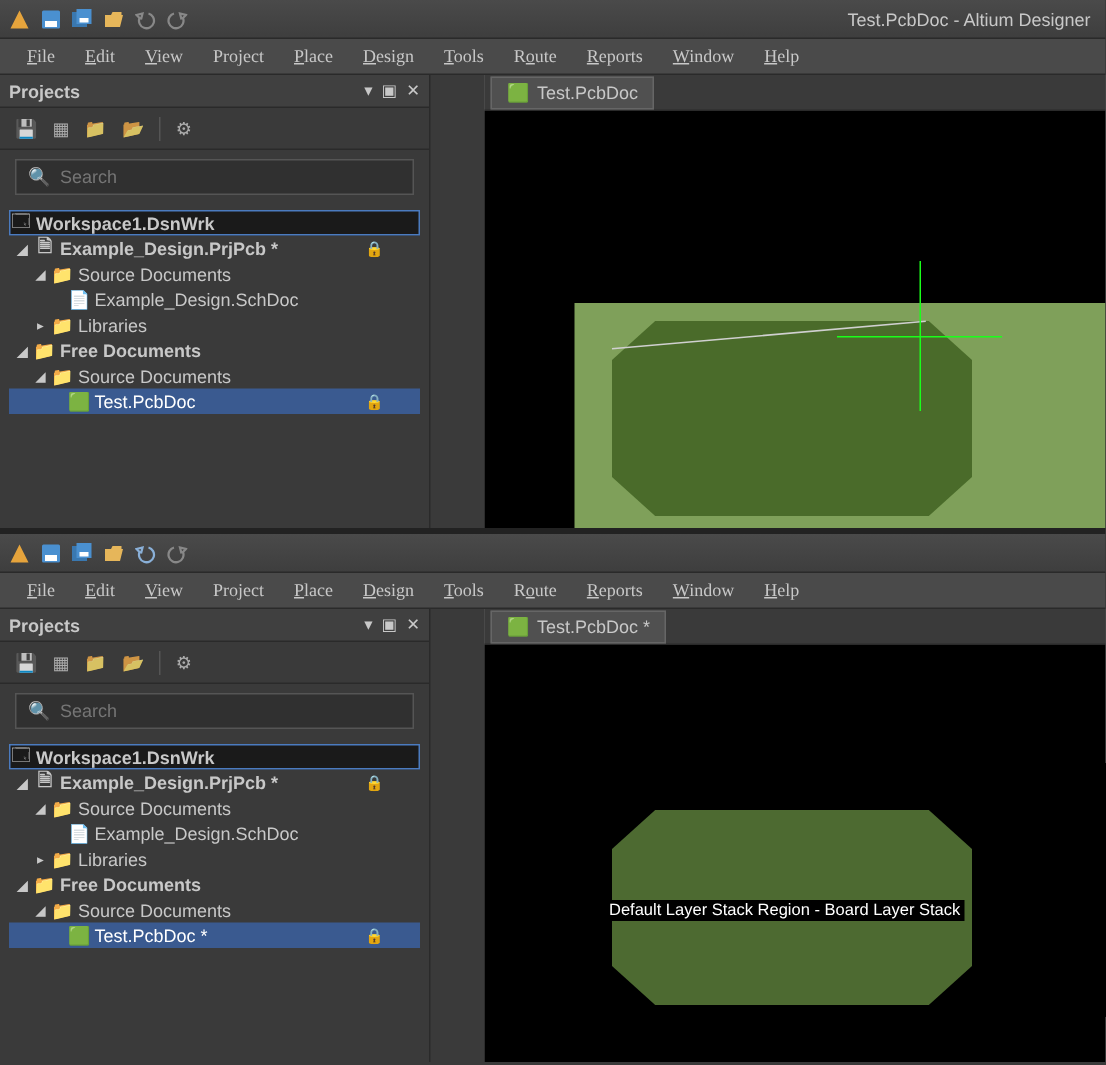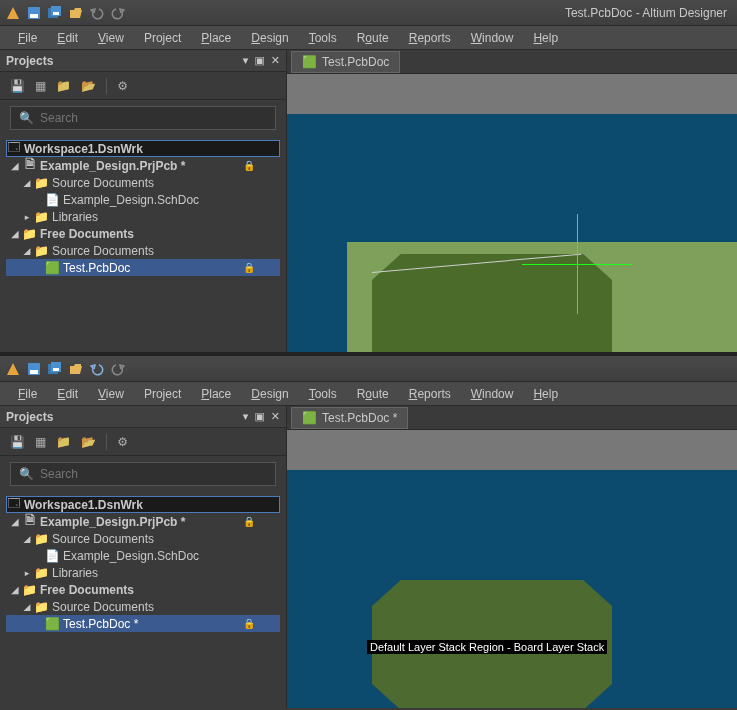--- a/index.html
+++ b/index.html
@@ -31,29 +31,31 @@
 }
 .title-text { color: #c8c8c8; font-size: 12px; padding-right: 6px; }
 .menubar {
   height: 24px;
   background: #4a4a4a;
   display: flex;
   align-items: center;
   gap: 0;
   padding: 0 8px;
   border-bottom: 1px solid #2a2a2a;
+  font-family: Liberation Serif, serif;
 }
 .menu-item {
   padding: 4px 10px;
   cursor: pointer;
 }
 .menu-item .ul { text-decoration: underline; }
 .workspace {
   display: flex;
   height: 302px;
+  gap: 36px;
 }
 .panel {
   width: 287px;
   background: #3a3a3a;
   display: flex;
   flex-direction: column;
   border-right: 1px solid #2a2a2a;
 }
 .panel-header {
   height: 22px;
@@ -136,23 +138,22 @@
   padding: 3px 10px;
   border: 1px solid #666;
   display: flex;
   align-items: center;
   gap: 5px;
   font-size: 12px;
 }
 .canvas {
   flex:1;
   position: relative;
-  background: #0c4a6e;
+  background: #000000;
   overflow: hidden;
-  margin-top: 40px;
 }
 .board-rect {
   position: absolute;
   background: #7fa05a;
 }
 .octagon {
   position: absolute;
   background: #4a6b2a;
   clip-path: polygon(12% 0, 88% 0, 100% 20%, 100% 80%, 88% 100%, 12% 100%, 0 80%, 0 20%);
 }

